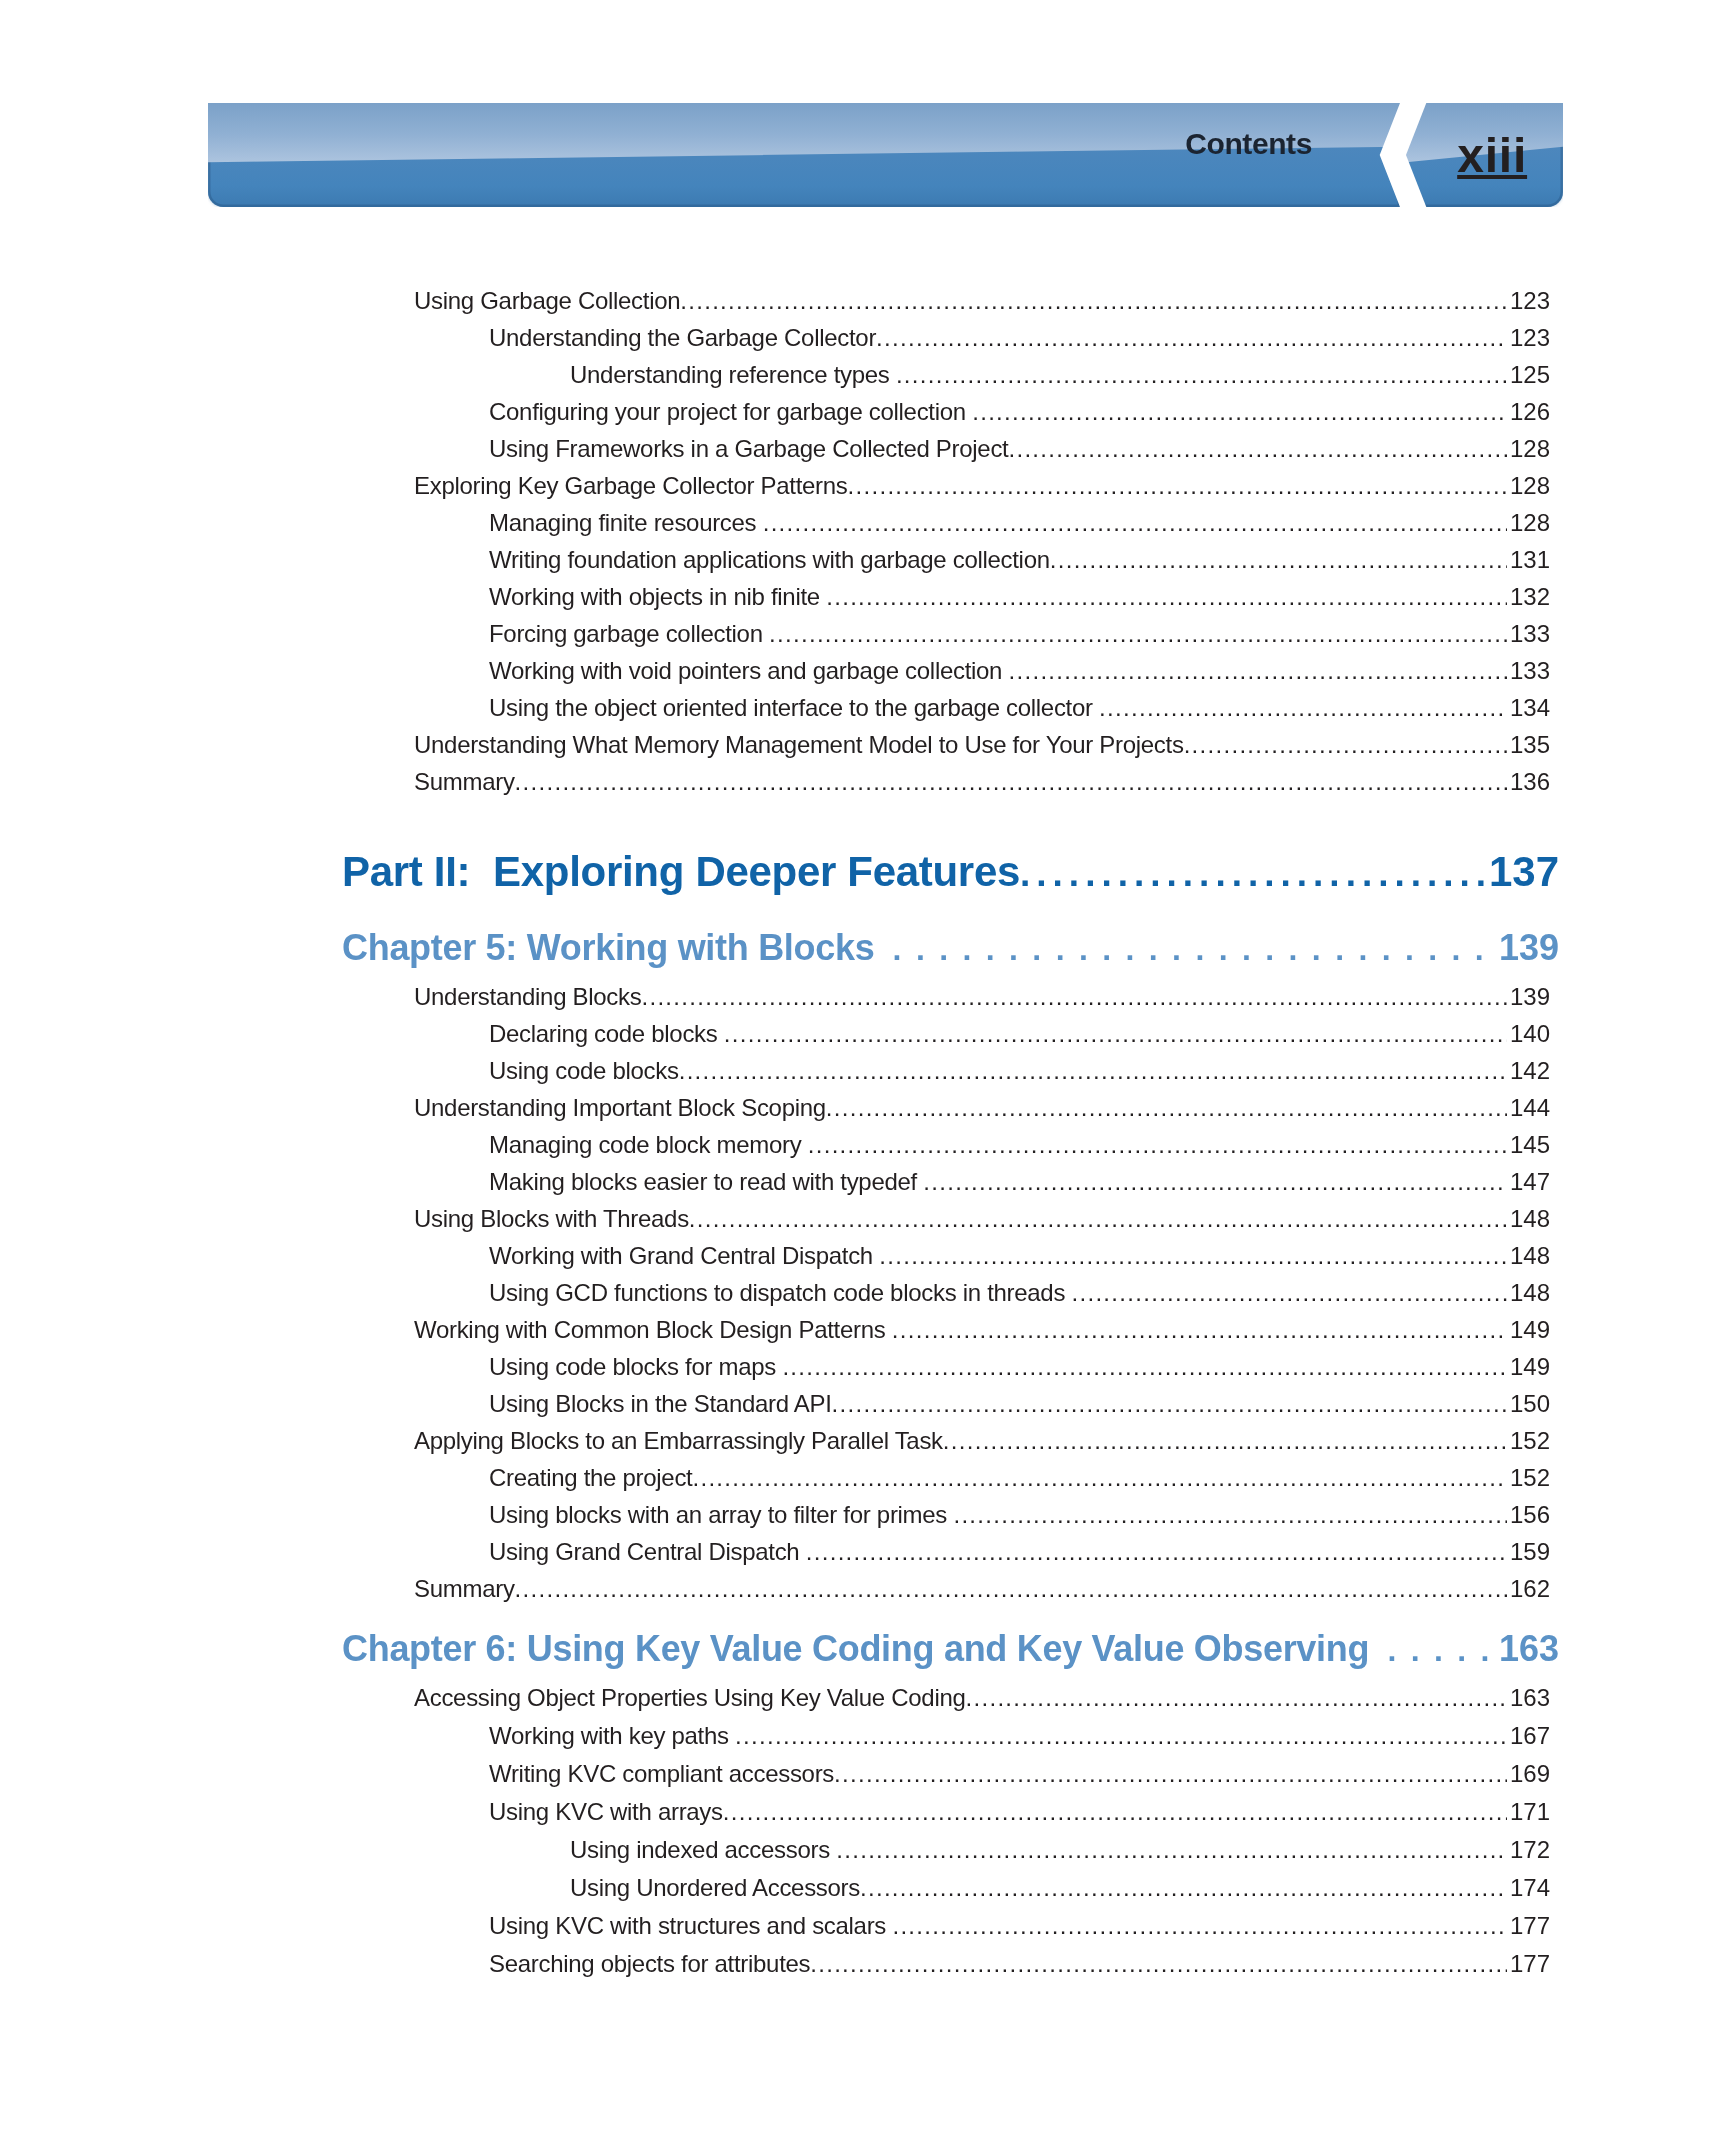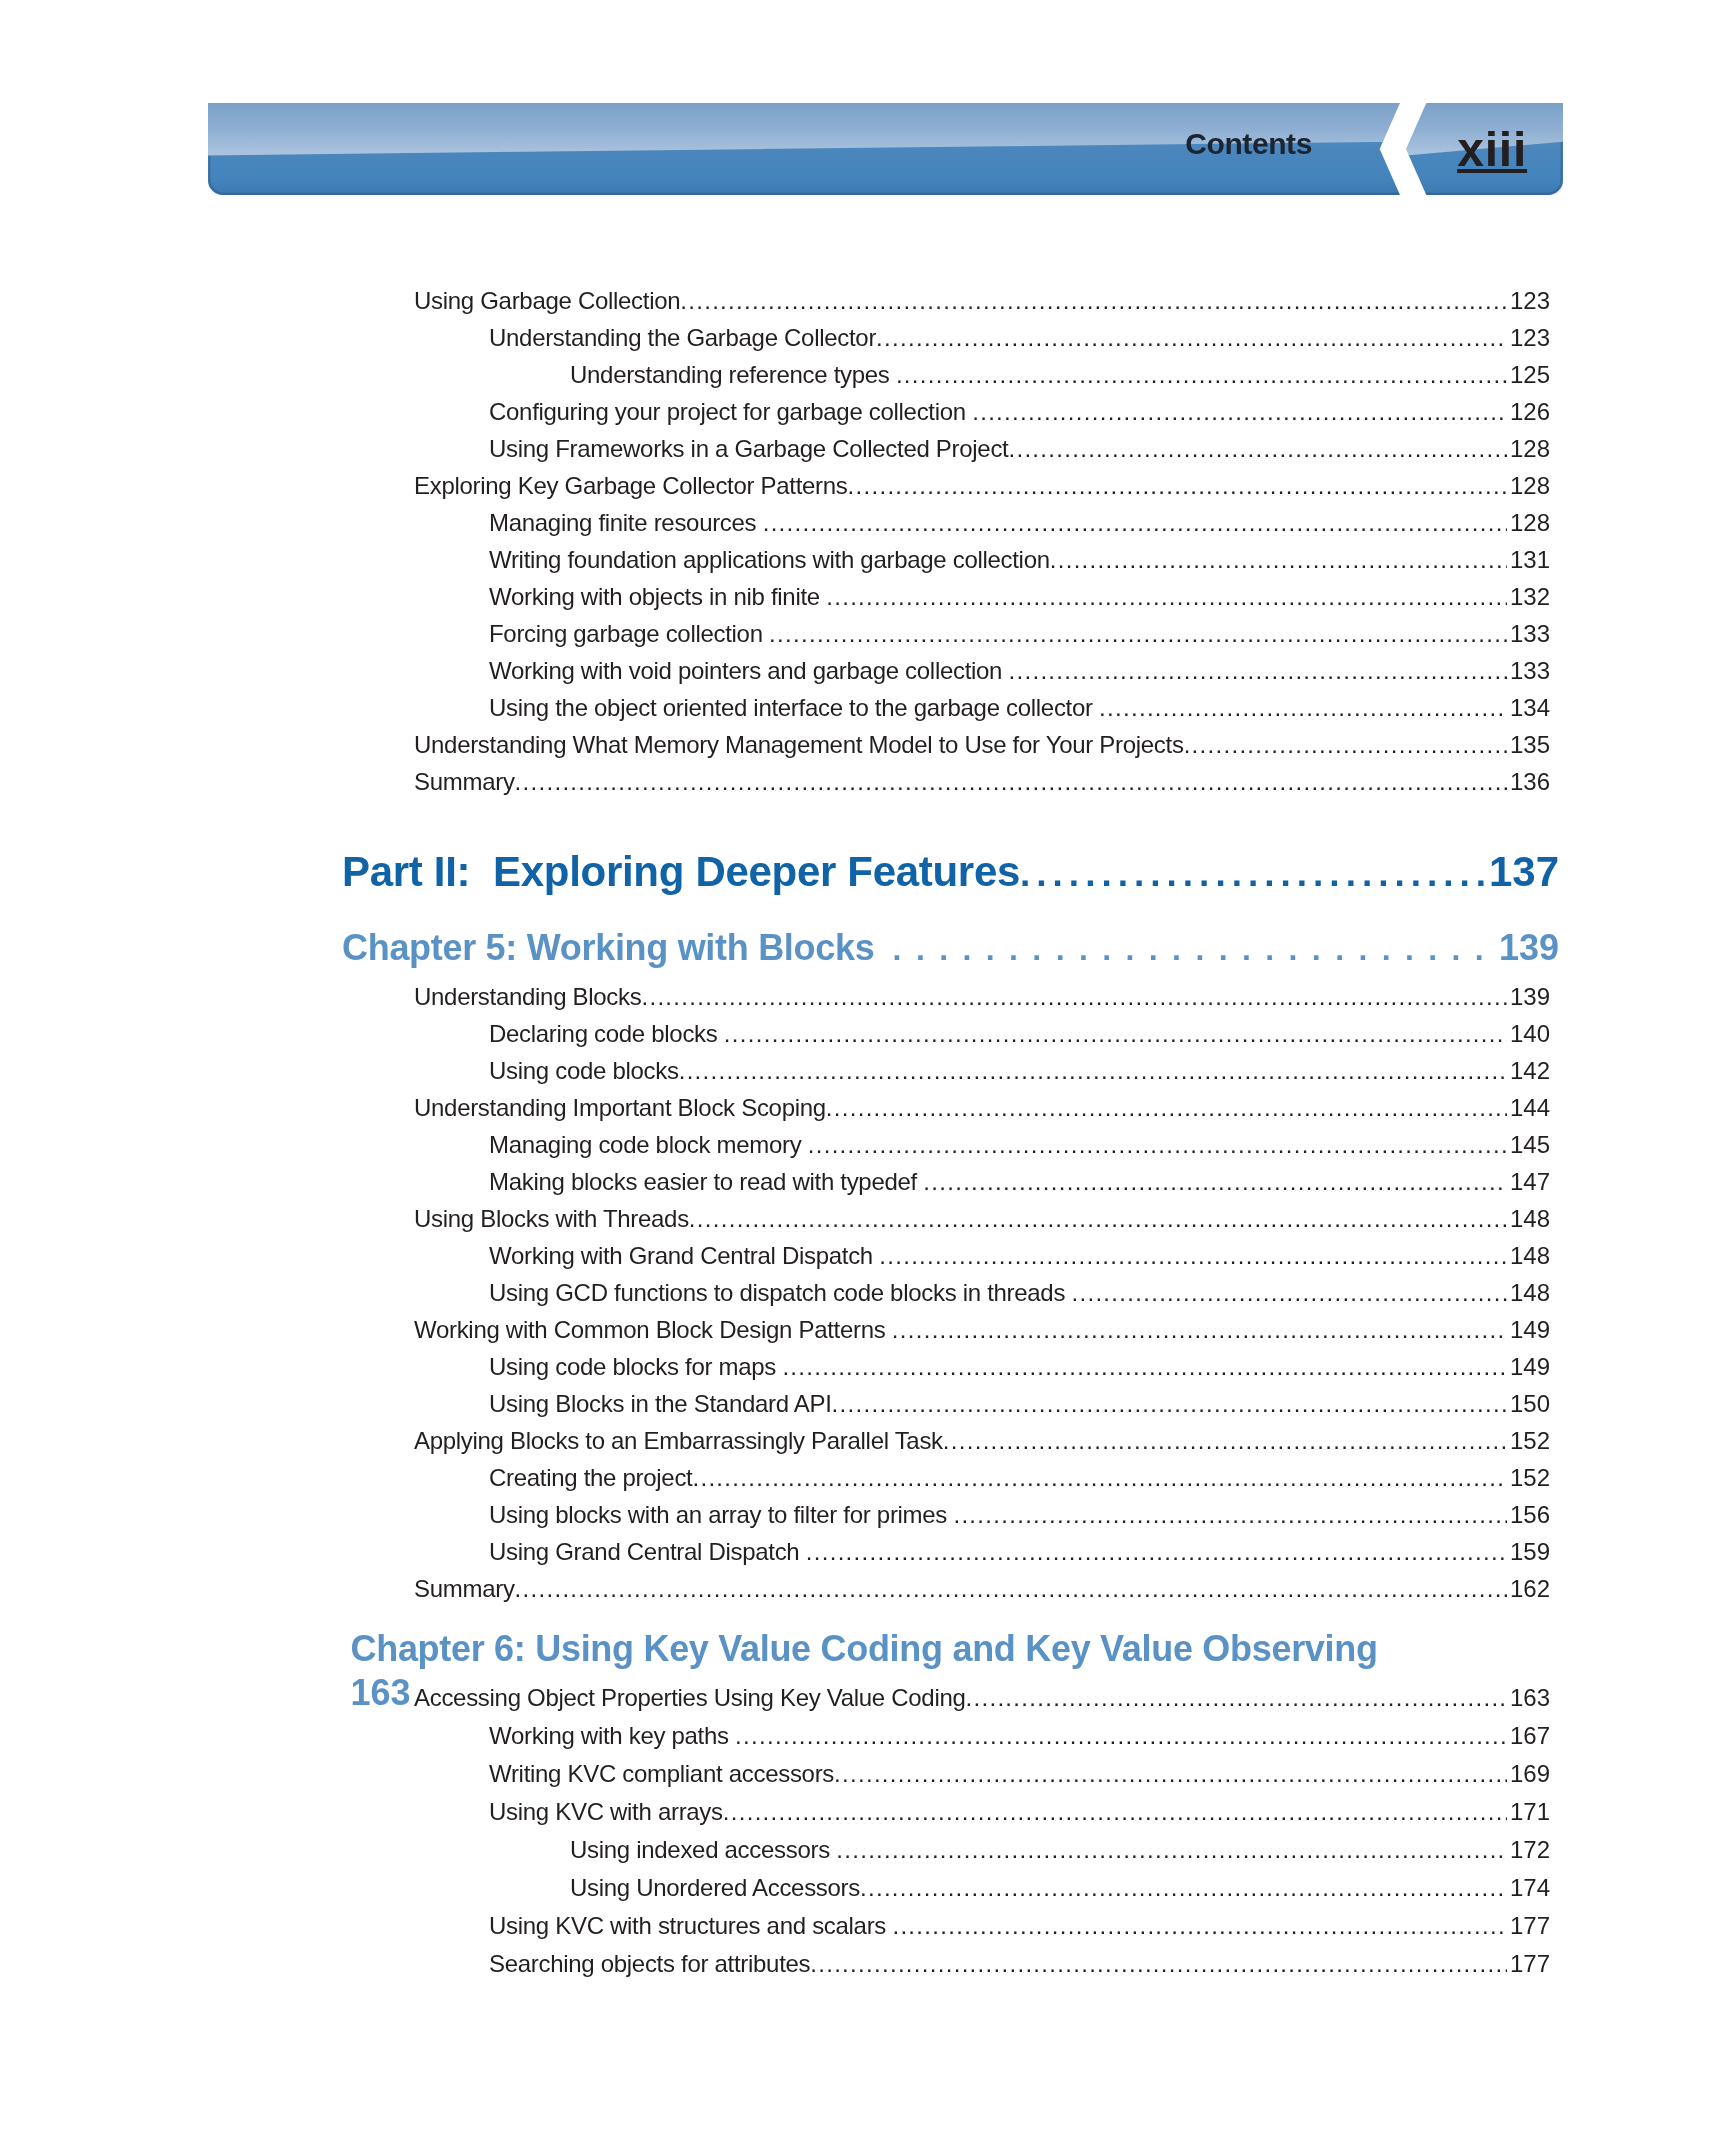--- a/index.html
+++ b/index.html
@@ -3,21 +3,21 @@
 <meta charset="utf-8">
 <style>
   html,body{margin:0;padding:0;}
   body{
     width:1736px;height:2149px;position:relative;background:#ffffff;
     font-family:"Liberation Sans",sans-serif;color:#231f20;overflow:hidden;
   }
 
   
   .header-bar{position:absolute;left:208px;top:103px;width:1354px;height:82px;}
-  .seg{position:absolute;top:0;height:92px;
+  .seg{position:absolute;top:0;height:104px;
        background:linear-gradient(180deg,#5a8cbb 0%,#4d87bd 40%,#4484bc 80%,#3c7ab1 100%);
        box-shadow:inset 0 0 0 2.5px rgba(38,84,128,.42), inset 0 2.5px 1.7px rgba(255,255,255,.35);
        filter:drop-shadow(0 0 1.7px rgba(110,150,190,.55));}
   .seg::before{content:"";position:absolute;inset:0;
        background:linear-gradient(180deg,#7ba1c8 0%,#90b0d3 30%,#bccfe5 72%,#cfdcec 100%);
        clip-path:polygon(0 0,100% 0,100% 42%,0 57%);}
   .seg-main{left:0;width:1192px;border-radius:15.3px 0 0 15.3px;
        clip-path:polygon(0 0,100% 0,calc(100% - 20.3px) 50%,100% 100%,0 100%);}
   .seg-tab{left:1198px;width:157px;border-radius:0 15.3px 15.3px 0;
        clip-path:polygon(20.3px 0,100% 0,100% 100%,20.3px 100%,0 50%);}
@@ -41,21 +41,21 @@
   #toc-ch5{top:978px;}
   #toc-ch6{top:1679px;}
   #toc-ch6 .row{height:38px;line-height:38px;}
 
   
   .head-row{position:absolute;left:336px;width:1217px;display:flex;align-items:baseline;margin-left:6px;}
   #part-row{top:846px;height:51px;line-height:51px;font-size:42px;font-weight:bold;color:#1063a7;}
   #part-row .dots::after{content:"......................................................................................................";letter-spacing:6px;font-size:37px;}
   .chapter-row{height:44px;line-height:44px;font-size:36px;font-weight:bold;color:#5b92c6;}
   #ch5-row{top:926px;}
-  #ch6-row{top:1627px;flex-direction:column;}
+  #ch6-row{top:1627px;}
   .chapter-row .dots{margin-left:8.5px;}
   .chapter-row .dots::after{content:"........................................................................";letter-spacing:14.4px;font-size:32px;}
   .chapter-row .pg{margin-left:0;}
 </style>
 </head>
 <body>
 
 <div class="header-bar">
   <div class="seg seg-main">
     <div class="contents-label">Contents</div>

